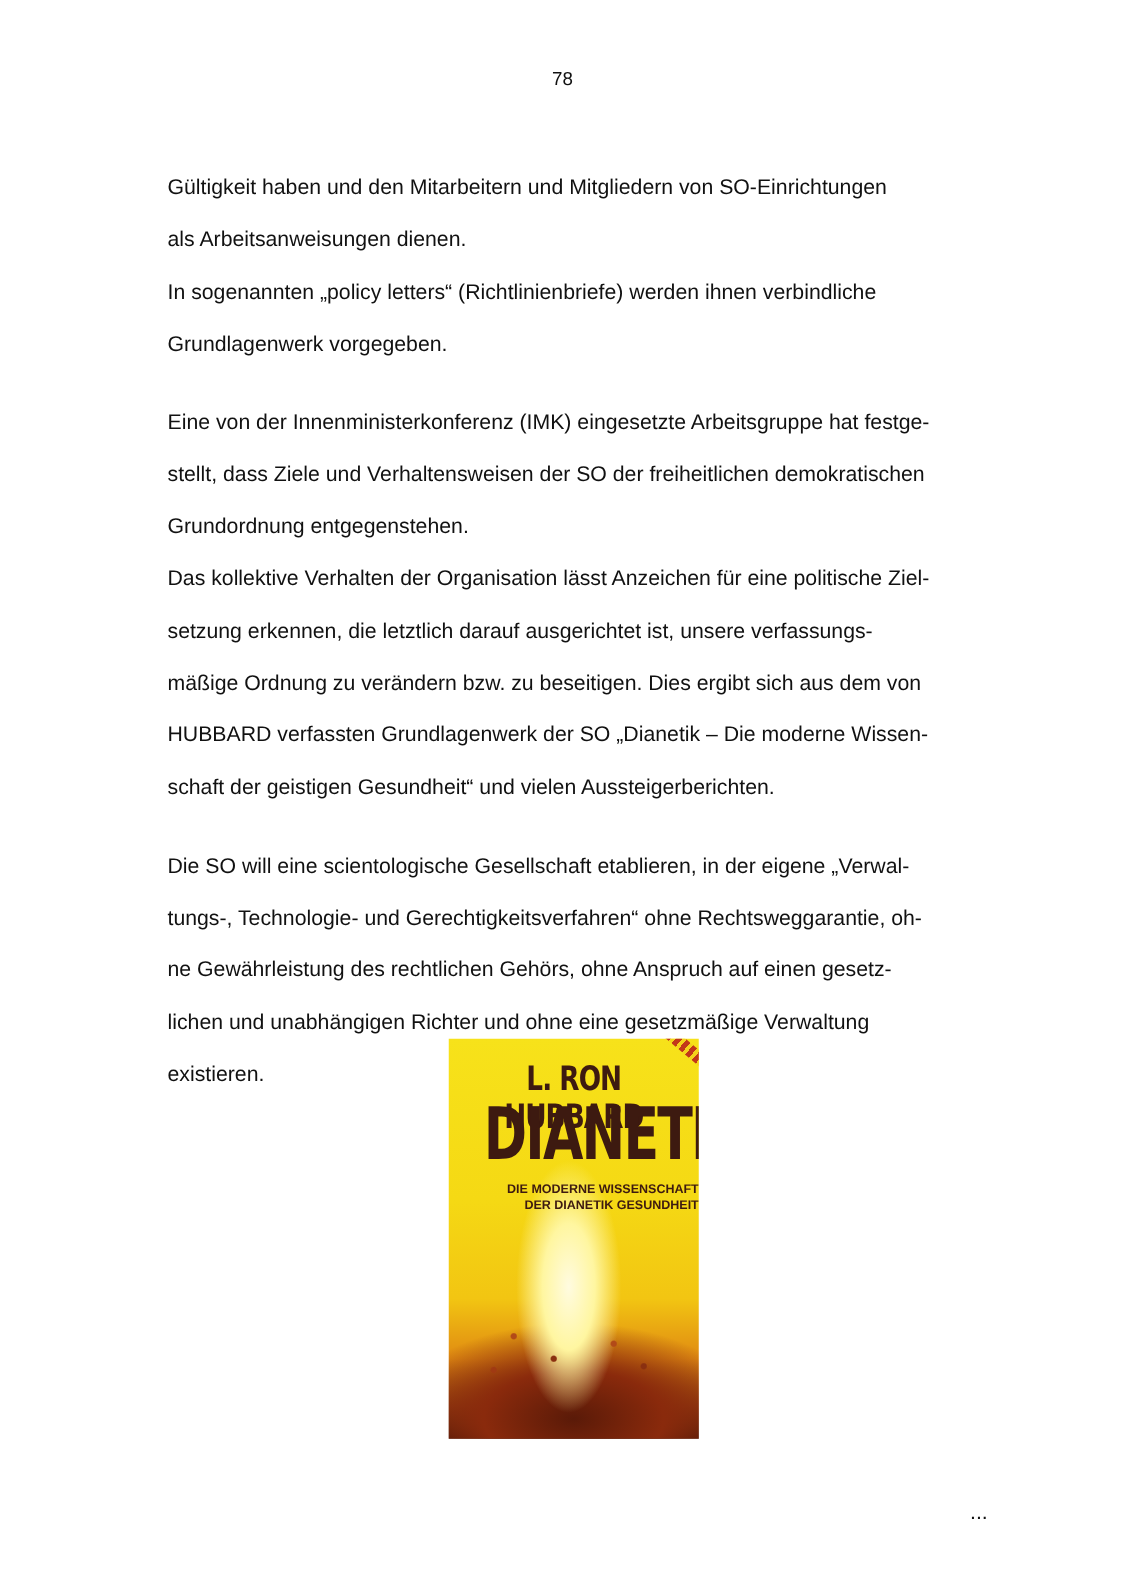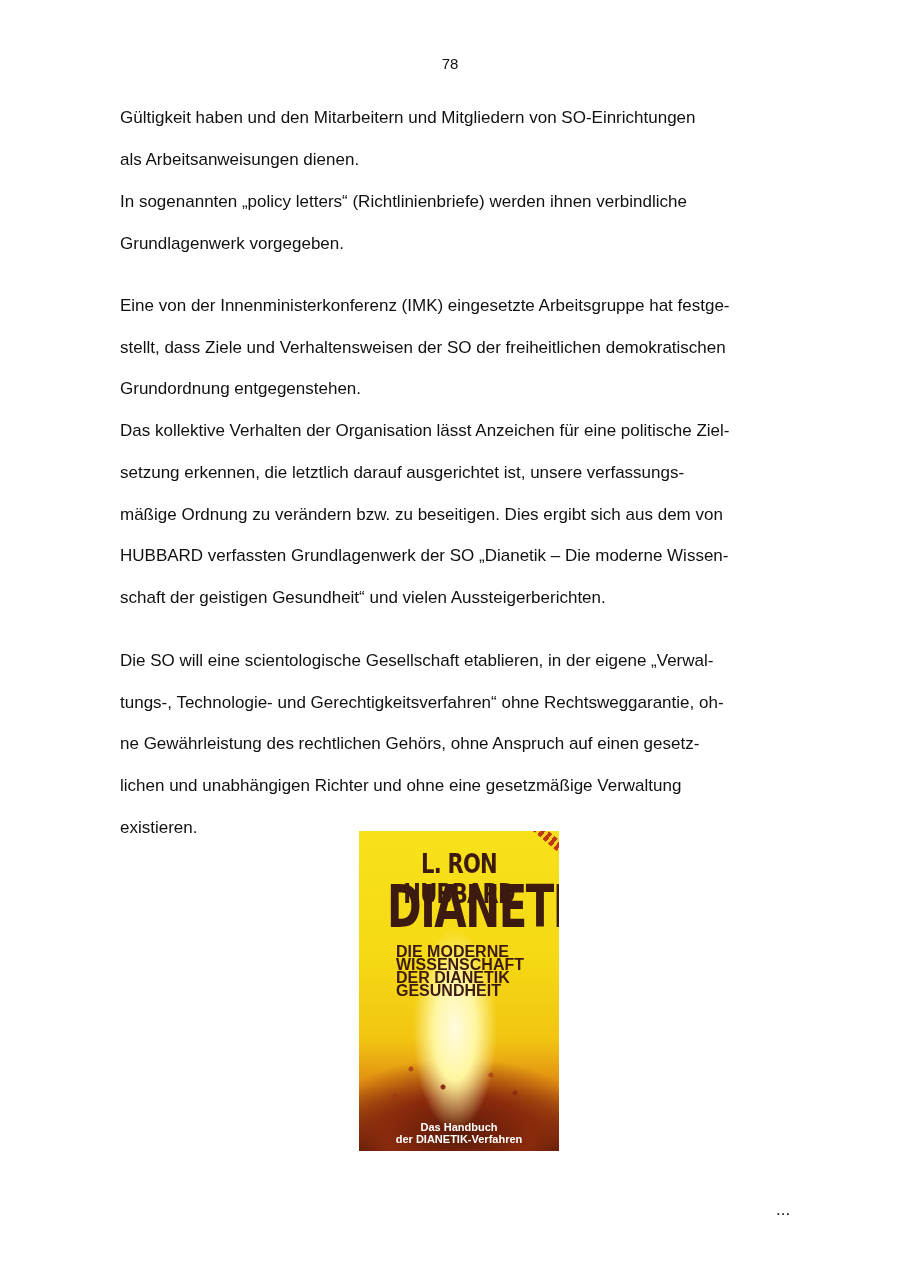--- a/index.html
+++ b/index.html
@@ -5,22 +5,23 @@
     html, body { margin: 0; padding: 0; }
     body {
       width: 900px; height: 1273px; background: #ffffff; position: relative;
       font-family: "Liberation Sans", sans-serif; color: #111111; overflow: hidden;
     }
     .page-number {
       position: absolute; top: 54px; left: 0; width: 900px; text-align: center;
       font-size: 15px; line-height: 20px;
     }
     .line {
-      position: absolute; left: 120px; font-size: 17px; line-height: 20px;
+      position: absolute; left: 134px; font-size: 17px; line-height: 20px;
       white-space: nowrap;
+      margin-top: 32px;
     }
     .cover {
       position: absolute; left: 359px; top: 831px; width: 200px; height: 320px;
       overflow: hidden;
       background:
         radial-gradient(ellipse 30% 45% at 48% 62%, #fffbe0 0%, #fff6a0 35%, rgba(255,240,60,0) 70%),
         radial-gradient(ellipse 90% 30% at 50% 95%, #5a1a08 0%, #8a2a0c 40%, rgba(200,80,10,0) 80%),
         linear-gradient(180deg, #f7e21a 0%, #f5d914 40%, #f2c512 65%, #e08a12 80%, #8a3a10 92%, #3a1206 100%);
     }
     .cover .stripe {
@@ -36,23 +37,23 @@
       line-height: 30px;
     }
     .cover .title {
       position: absolute; top: 44px; left: 0; width: 200px; text-align: center;
       font-family: "DejaVu Sans", sans-serif; font-weight: bold;
       font-size: 58px; letter-spacing: -2px; color: #3d1a10;
       transform: scaleX(0.72); transform-origin: center;
       line-height: 64px;
     }
     .cover .subtitle {
-      position: absolute; top: 114px; left: 0; width: 200px; text-align: left;
+      position: absolute; top: 114px; left: 0; width: 200px; text-align: right;
       font-family: "Liberation Sans", sans-serif; font-weight: bold;
-      font-size: 16px; color: #3d1a10; line-height: 13px; padding-left: 37px;
+      font-size: 10px; color: #3d1a10; line-height: 13px;
     }
     .cover .handbook {
       position: absolute; top: 290px; left: 0; width: 200px; text-align: center;
       font-family: "Liberation Sans", sans-serif; font-weight: bold;
       font-size: 11px; color: #ffffff; line-height: 12px;
     }
     .cover .sparks {
       position: absolute; left: 20px; top: 220px; width: 160px; height: 60px;
       background:
         radial-gradient(circle at 20% 30%, #b24a18 0 2px, transparent 3px),
@@ -92,19 +93,15 @@
 
 <div class="cover">
   <div class="stripe"></div>
   <div class="author">L. RON HUBBARD</div>
   <div class="title">DIANETIK</div>
   <div class="subtitle">
     <div>DIE MODERNE WISSENSCHAFT</div>
     <div>DER DIANETIK GESUNDHEIT</div>
   </div>
   <div class="sparks"></div>
-  <div class="handbook">
-    <div>Das Handbuch</div>
-    <div>der DIANETIK-Verfahren</div>
-  </div>
 </div>
 
 <div class="continuation">...</div>
 
 </body></html>

